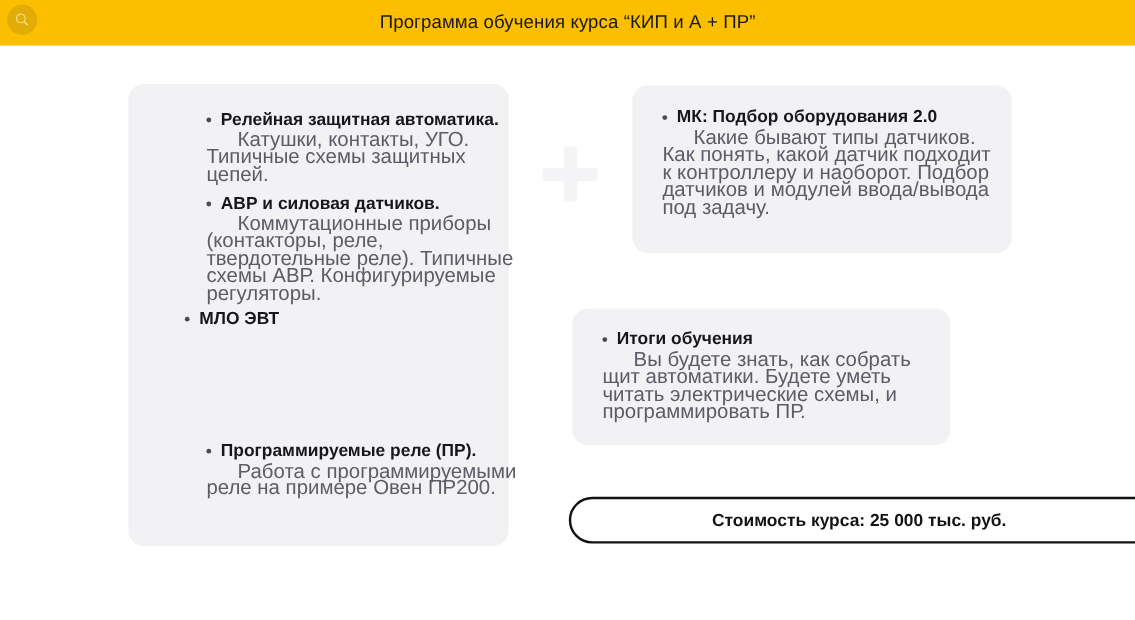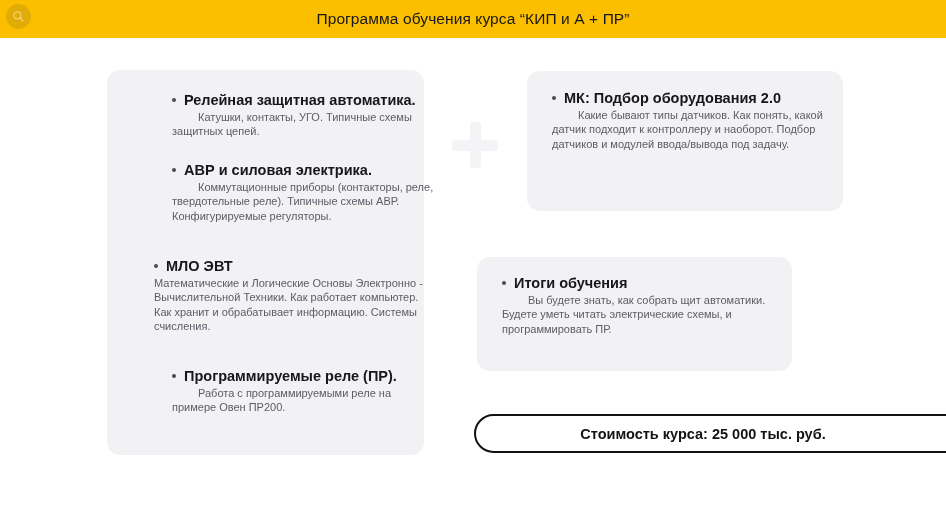--- a/index.html
+++ b/index.html
@@ -85,21 +85,21 @@
     position: absolute;
     left: 0;
     top: 8px;
     width: 4px;
     height: 4px;
     border-radius: 50%;
     background: #4a4a50;
   }
 
   .block-desc {
-    font-size: 11px;
+    font-size: 17px;
     color: #5C5C66;
     line-height: 14.4px;
     padding-left: 0px;
   }
 
   .block-desc.indented { text-indent: 26px; }
 
   
   #blk-relay   { left: 25px; top: 20px;  width: 265px; }
   #blk-avr     { left: 25px; top: 90px;  width: 265px; }
@@ -132,21 +132,21 @@
     top: 414px;
     width: 492px;
     height: 39px;
     border: 2px solid #121212;
     border-radius: 20px;
     background: #ffffff;
   }
 
   .price-text {
     position: absolute;
-    left: 2px;
+    left: 15px;
     top: 0;
     width: 450px;
     height: 35px;
     display: flex;
     align-items: center;
     justify-content: center;
     font-size: 14.5px;
     font-weight: bold;
     color: #131313;
     white-space: nowrap;
@@ -174,31 +174,30 @@
         <div class="block-title">
           <span class="bullet"></span>
           <span>Релейная защитная автоматика.</span>
         </div>
         <div class="block-desc indented">Катушки, контакты, УГО. Типичные схемы защитных цепей.</div>
       </div>
 
       <div class="block" id="blk-avr">
         <div class="block-title">
           <span class="bullet"></span>
-          <span>АВР и силовая электрика.</span>
+          <span>АВР и силовая датчиков.</span>
         </div>
         <div class="block-desc indented">Коммутационные приборы (контакторы, реле, твердотельные реле). Типичные схемы АВР. Конфигурируемые регуляторы.</div>
       </div>
 
       <div class="block" id="blk-mlo">
         <div class="block-title">
           <span class="bullet"></span>
           <span>МЛО ЭВТ</span>
         </div>
-        <div class="block-desc">Математические и Логические Основы Электронно - Вычислительной Техники. Как работает компьютер. Как хранит и обрабатывает информацию. Системы счисления.</div>
       </div>
 
       <div class="block" id="blk-prog">
         <div class="block-title">
           <span class="bullet"></span>
           <span>Программируемые реле (ПР).</span>
         </div>
         <div class="block-desc indented">Работа с программируемыми реле на примере Овен ПР200.</div>
       </div>
 

